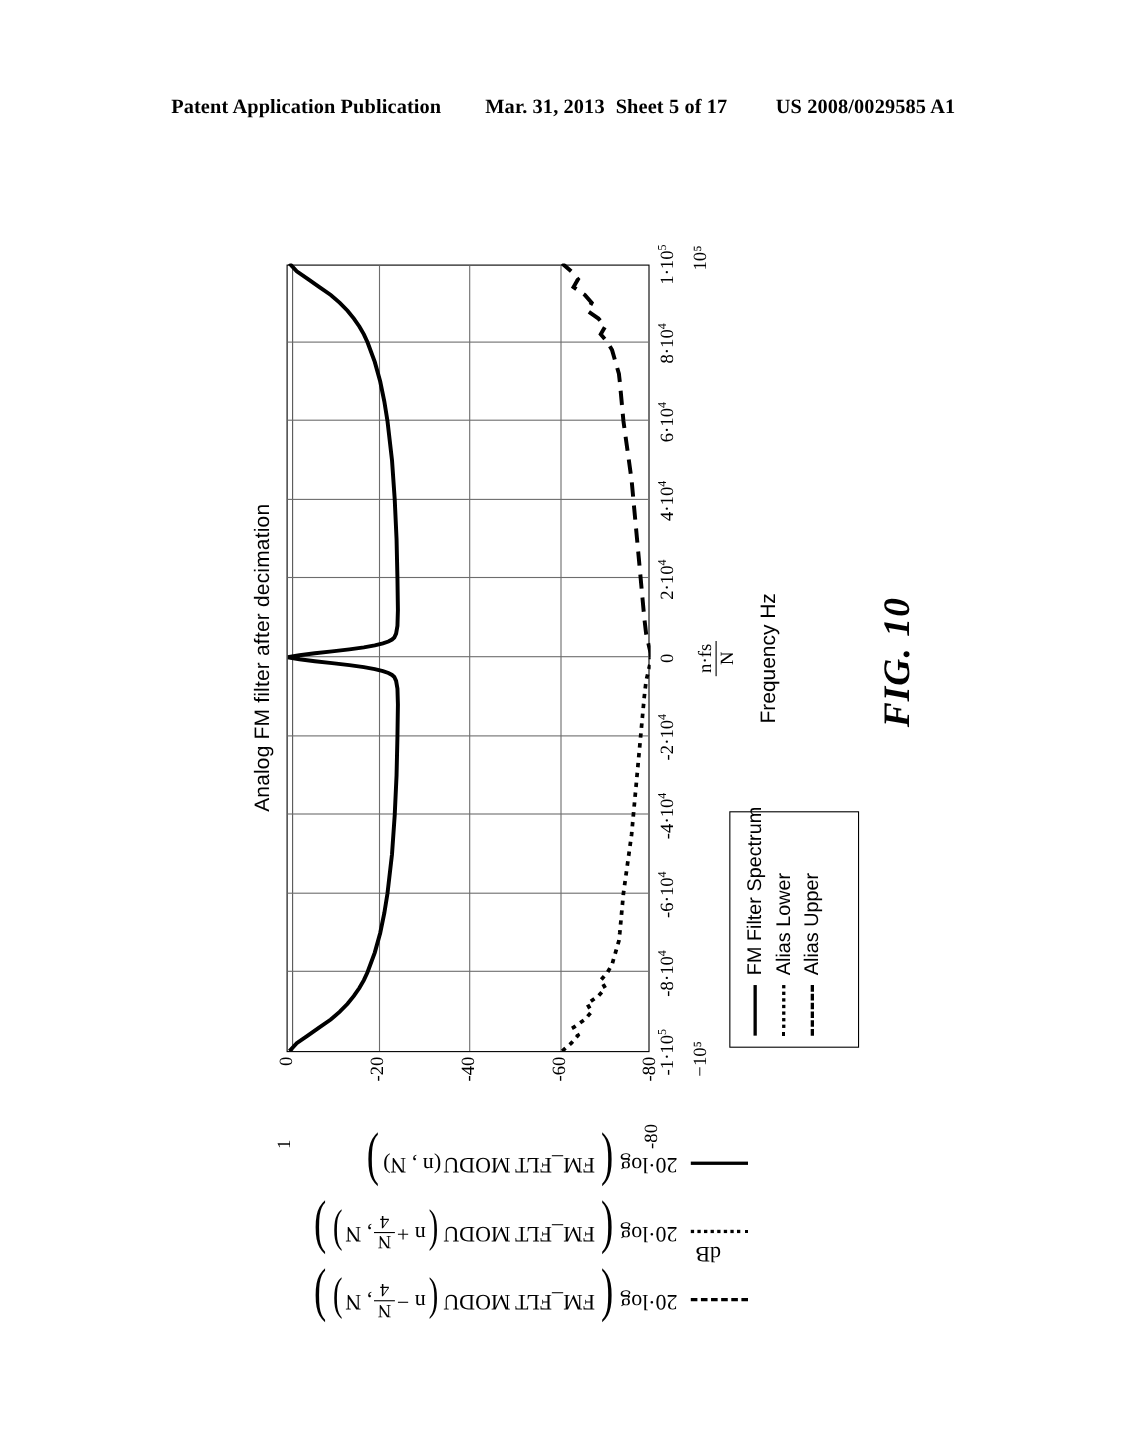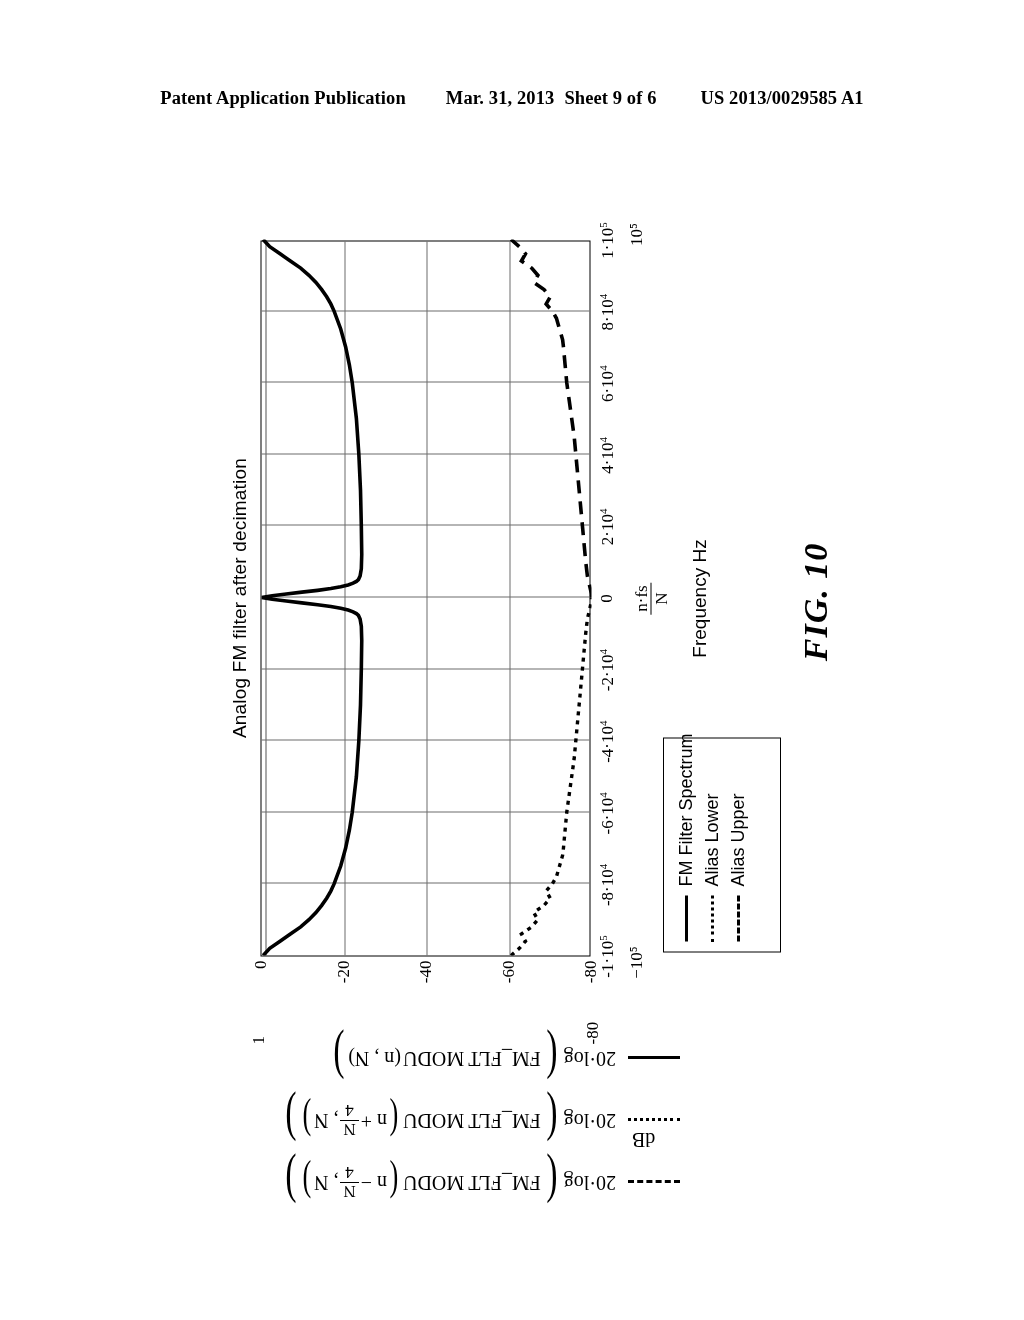--- a/index.html
+++ b/index.html
@@ -235,23 +235,23 @@
   }
 </style>
 </head>
 <body>
 
 <div class="page-header">
   <span class="seg">Patent Application Publication</span>
   <span class="hdr-gap1"></span>
   <span class="seg">Mar. 31, 2013</span>
   <span class="hdr-gap2"></span>
-  <span class="seg">Sheet 9 of 6</span>
+  <span class="seg">Sheet 5 of 17</span>
   <span class="hdr-gap3"></span>
-  <span class="seg">US 2013/0029585 A1</span>
+  <span class="seg">US 2008/0029585 A1</span>
 </div>
 
 <div class="figure">
 
   <div class="rot-stage" id="chart-rot">
 
     <div class="chart-title">Analog FM filter after decimation</div>
 
     <div class="plot-outer">
       <div class="plot-frame">

